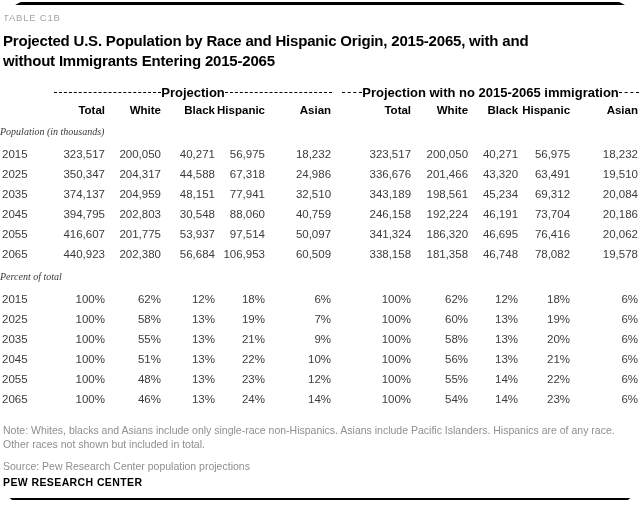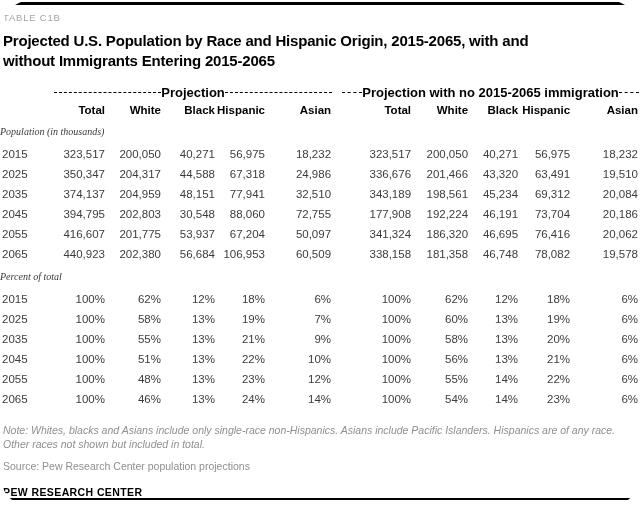--- a/index.html
+++ b/index.html
@@ -85,29 +85,28 @@
   tr.data-row td.year {
     text-align: left;
     padding-left: 2px;
   }
   .note {
     margin: 14px 3px 0 3px;
     font-size: 10.5px;
     line-height: 14px;
     color: #8f8f8f;
     max-width: 634px;
-    font-style: italic;
   }
   .source {
     margin: 9px 3px 0 3px;
     font-size: 10.5px;
     color: #8f8f8f;
   }
   .brand {
-    margin: 14px 3px 0 3px;
+    margin: 4px 3px 0 3px;
     font-size: 10.5px;
     font-weight: bold;
     letter-spacing: 0.4px;
     color: #000000;
   }
   .bottom-rule {
     position: absolute;
     left: 0; right: 0;
     bottom: 7px;
     height: 2px;
@@ -216,33 +215,33 @@
           <td>45,234</td>
           <td>69,312</td>
           <td>20,084</td>
         </tr>
         <tr class="data-row">
           <td class="year">2045</td>
           <td>394,795</td>
           <td>202,803</td>
           <td>30,548</td>
           <td>88,060</td>
-          <td>72,755</td>
-          <td>177,908</td>
+          <td>40,759</td>
+          <td>246,158</td>
           <td>192,224</td>
           <td>46,191</td>
           <td>73,704</td>
           <td>20,186</td>
         </tr>
         <tr class="data-row">
           <td class="year">2055</td>
           <td>416,607</td>
           <td>201,775</td>
           <td>53,937</td>
-          <td>67,204</td>
+          <td>97,514</td>
           <td>50,097</td>
           <td>341,324</td>
           <td>186,320</td>
           <td>46,695</td>
           <td>76,416</td>
           <td>20,062</td>
         </tr>
         <tr class="data-row">
           <td class="year">2065</td>
           <td>440,923</td>

